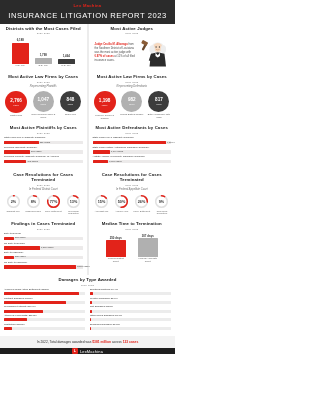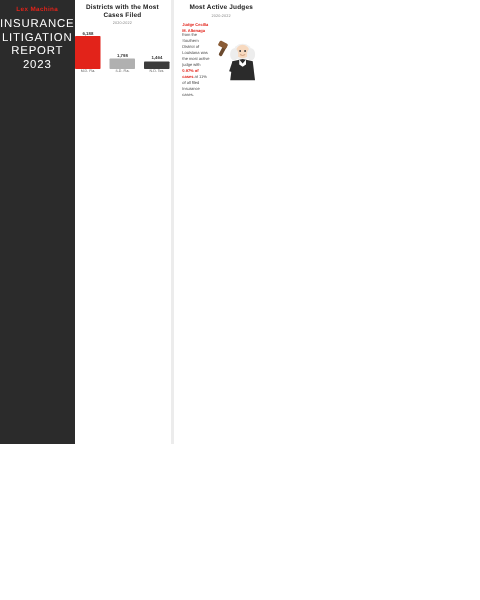--- a/index.html
+++ b/index.html
@@ -2,21 +2,21 @@
 <html><head>
 <meta charset="utf-8">
 <style>
   html,body{margin:0;padding:0;}
   body{
     width:175px;height:400px;overflow:hidden;
     background:#ffffff;
     font-family:"Liberation Sans","DejaVu Sans",sans-serif;
     -webkit-font-smoothing:antialiased;
   }
-  .page{width:175px;height:296px;position:relative;display:flex;flex-direction:row;}
+  .page{width:175px;height:296px;position:relative;display:flex;flex-direction:column;}
 
   
   .topbar{background:#2b2b2b;padding:3px 0 4px;text-align:center;}
   .brand{color:#e2231a;font-size:4.2px;letter-spacing:.25px;font-weight:700;}
   .report-title{color:#ffffff;font-size:7.6px;letter-spacing:.55px;margin-top:2.5px;font-weight:400;}
 
   
   .band{background:#fff;}
   .sep{height:2px;background:#ececec;}
   .row2{display:flex;}

